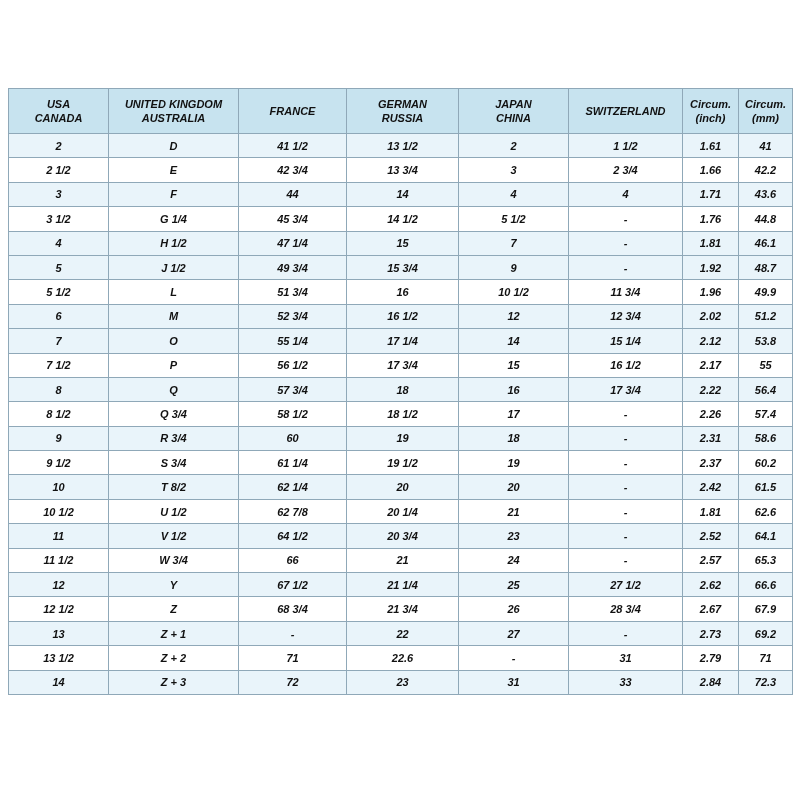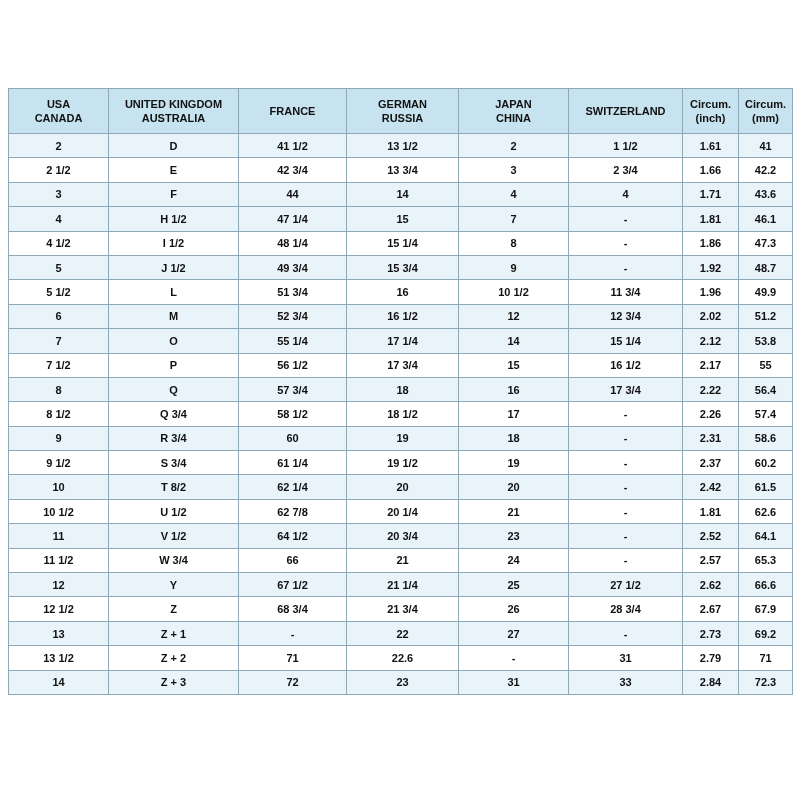--- a/index.html
+++ b/index.html
@@ -15,20 +15,21 @@
     left: 8px;
     top: 88px;
     width: 784px;
   }
   table.ring-table {
     width: 784px;
     table-layout: fixed;
     border-collapse: collapse;
     font-family: "Liberation Sans", sans-serif;
     font-weight: bold;
+    font-style: italic;
     color: #111111;
   }
   table.ring-table th,
   table.ring-table td {
     border: 1px solid #8fa8b8;
     text-align: center;
     vertical-align: middle;
     overflow: hidden;
     white-space: nowrap;
   }
@@ -122,39 +123,39 @@
         <tr class="alt">
           <td>3</td>
           <td>F</td>
           <td>44</td>
           <td>14</td>
           <td>4</td>
           <td>4</td>
           <td>1.71</td>
           <td>43.6</td>
         </tr>
+        <tr>
+          <td>3 1/2</td>
+          <td>G 1/4</td>
+          <td>45 3/4</td>
+          <td>14 1/2</td>
+          <td>5 1/2</td>
+          <td>-</td>
+          <td>1.76</td>
+          <td>44.8</td>
+        </tr>
         <tr class="alt">
           <td>4</td>
           <td>H 1/2</td>
           <td>47 1/4</td>
           <td>15</td>
           <td>7</td>
           <td>-</td>
           <td>1.81</td>
           <td>46.1</td>
-        </tr>
-        <tr>
-          <td>4 1/2</td>
-          <td>I 1/2</td>
-          <td>48 1/4</td>
-          <td>15 1/4</td>
-          <td>8</td>
-          <td>-</td>
-          <td>1.86</td>
-          <td>47.3</td>
         </tr>
         <tr class="alt">
           <td>5</td>
           <td>J 1/2</td>
           <td>49 3/4</td>
           <td>15 3/4</td>
           <td>9</td>
           <td>-</td>
           <td>1.92</td>
           <td>48.7</td>

